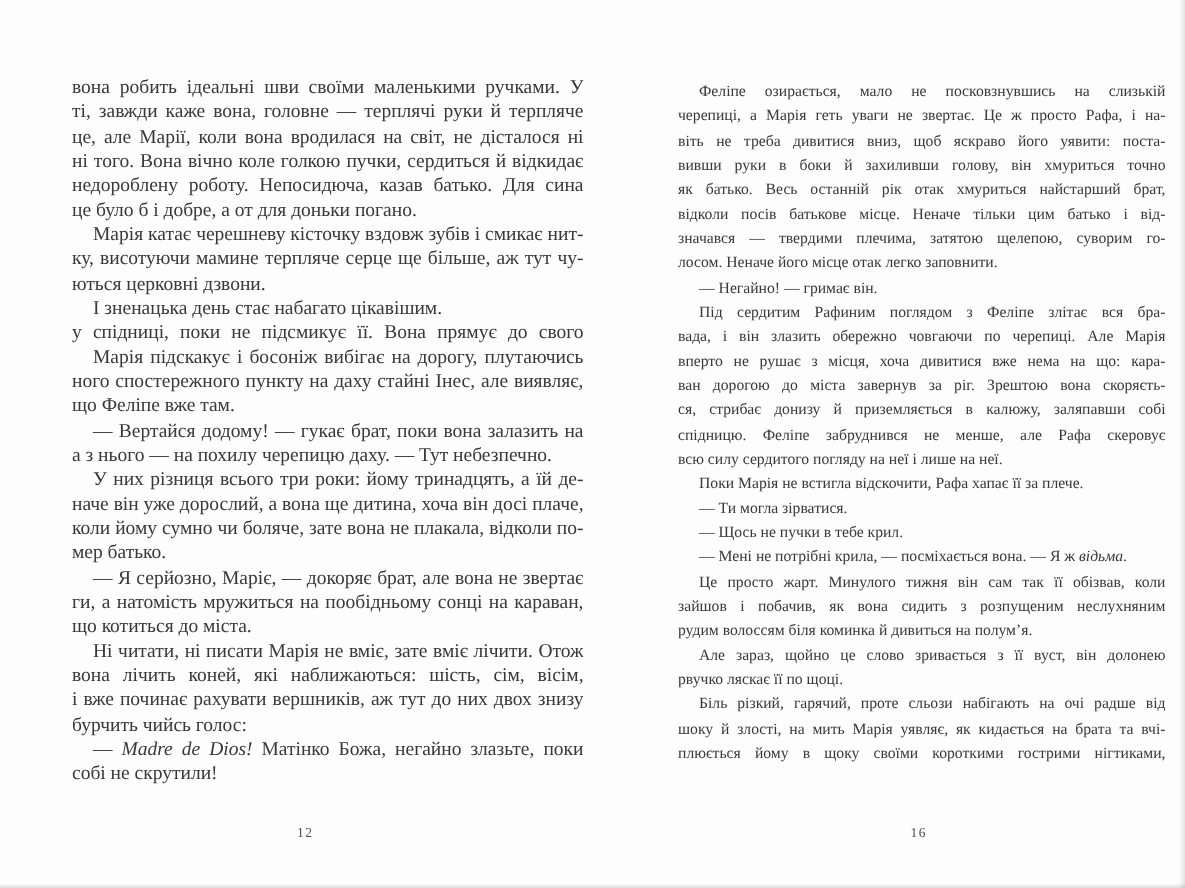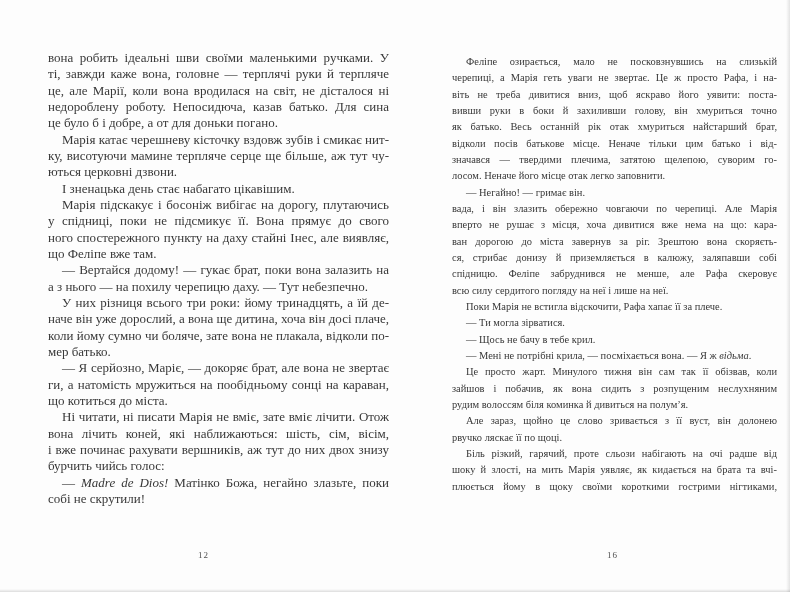--- a/index.html
+++ b/index.html
@@ -37,28 +37,29 @@
 </style>
 </head>
 <body>
 
 <div class="spread">
 
   <div class="textcol col-left">
       <div class="line">вона робить ідеальні шви своїми маленькими ручками. У шит-</div>
       <div class="line">ті, завжди каже вона, головне — терплячі руки й терпляче сер-</div>
       <div class="line">це, але Марії, коли вона вродилася на світ, не дісталося ні того,</div>
+      <div class="line">ні того. Вона вічно коле голкою пучки, сердиться й відкидає</div>
       <div class="line">недороблену роботу. Непосидюча, казав батько. Для сина</div>
       <div class="line last">це було б і добре, а от для доньки погано.</div>
       <div class="line indent">Марія катає черешневу кісточку вздовж зубів і смикає нит-</div>
       <div class="line">ку, висотуючи мамине терпляче серце ще більше, аж тут чу-</div>
       <div class="line last">ються церковні дзвони.</div>
       <div class="line last indent">І зненацька день стає набагато цікавішим.</div>
+      <div class="line">у спідниці, поки не підсмикує її. Вона прямує до свого улюбле-</div>
       <div class="line indent">Марія підскакує і босоніж вибігає на дорогу, плутаючись</div>
-      <div class="line">у спідниці, поки не підсмикує її. Вона прямує до свого улюбле-</div>
       <div class="line">ного спостережного пункту на даху стайні Інес, але виявляє,</div>
       <div class="line last">що Феліпе вже там.</div>
       <div class="line indent">— Вертайся додому! — гукає брат, поки вона залазить на віз,</div>
       <div class="line last">а з нього — на похилу черепицю даху. — Тут небезпечно.</div>
       <div class="line indent">У них різниця всього три роки: йому тринадцять, а їй де-</div>
       <div class="line">наче він уже дорослий, а вона ще дитина, хоча він досі плаче,</div>
       <div class="line">коли йому сумно чи боляче, зате вона не плакала, відколи по-</div>
       <div class="line last">мер батько.</div>
       <div class="line indent">— Я серйозно, Маріє, — докоряє брат, але вона не звертає ува-</div>
       <div class="line">ги, а натомість мружиться на пообідньому сонці на караван,</div>
@@ -74,29 +75,30 @@
   <div class="textcol col-right">
       <div class="line indent">Феліпе озирається, мало не посковзнувшись на слизькій</div>
       <div class="line">черепиці, а Марія геть уваги не звертає. Це ж просто Рафа, і на-</div>
       <div class="line">віть не треба дивитися вниз, щоб яскраво його уявити: поста-</div>
       <div class="line">вивши руки в боки й захиливши голову, він хмуриться точно</div>
       <div class="line">як батько. Весь останній рік отак хмуриться найстарший брат,</div>
       <div class="line">відколи посів батькове місце. Неначе тільки цим батько і від-</div>
       <div class="line">значався — твердими плечима, затятою щелепою, суворим го-</div>
       <div class="line last">лосом. Неначе його місце отак легко заповнити.</div>
       <div class="line last indent">— Негайно! — гримає він.</div>
+      <div class="line indent">Під сердитим Рафиним поглядом з Феліпе злітає вся бра-</div>
       <div class="line">вада, і він злазить обережно човгаючи по черепиці. Але Марія</div>
       <div class="line">вперто не рушає з місця, хоча дивитися вже нема на що: кара-</div>
       <div class="line">ван дорогою до міста завернув за ріг. Зрештою вона скоряєть-</div>
       <div class="line">ся, стрибає донизу й приземляється в калюжу, заляпавши собі</div>
       <div class="line">спідницю. Феліпе забруднився не менше, але Рафа скеровує</div>
       <div class="line last">всю силу сердитого погляду на неї і лише на неї.</div>
       <div class="line last indent">Поки Марія не встигла відскочити, Рафа хапає її за плече.</div>
       <div class="line last indent">— Ти могла зірватися.</div>
-      <div class="line last indent">— Щось не бачу в тебе крил.</div>
+      <div class="line last indent">— Щось не пучки в тебе крил.</div>
       <div class="line last indent">— Мені не потрібні крила, — посміхається вона. — Я ж <i>відьма</i>.</div>
       <div class="line indent">Це просто жарт. Минулого тижня він сам так її обізвав, коли</div>
       <div class="line">зайшов і побачив, як вона сидить з розпущеним неслухняним</div>
       <div class="line last">рудим волоссям біля коминка й дивиться на полум’я.</div>
       <div class="line indent">Але зараз, щойно це слово зривається з її вуст, він долонею</div>
       <div class="line last">рвучко ляскає її по щоці.</div>
       <div class="line indent">Біль різкий, гарячий, проте сльози набігають на очі радше від</div>
       <div class="line">шоку й злості, на мить Марія уявляє, як кидається на брата та вчі-</div>
       <div class="line">плюється йому в щоку своїми короткими гострими нігтиками,</div>
     </div>

